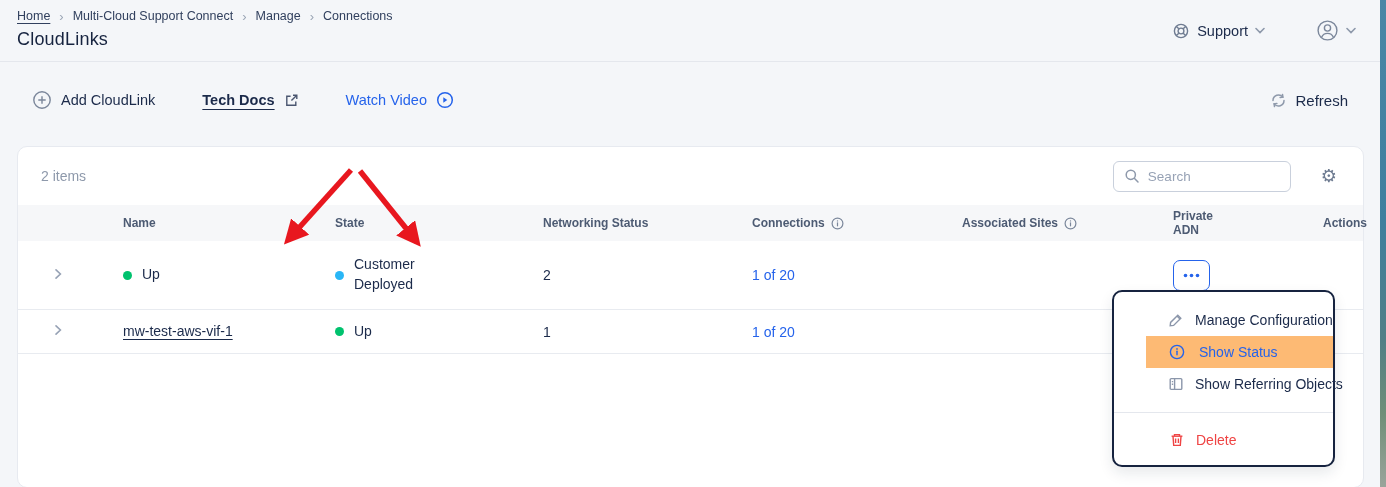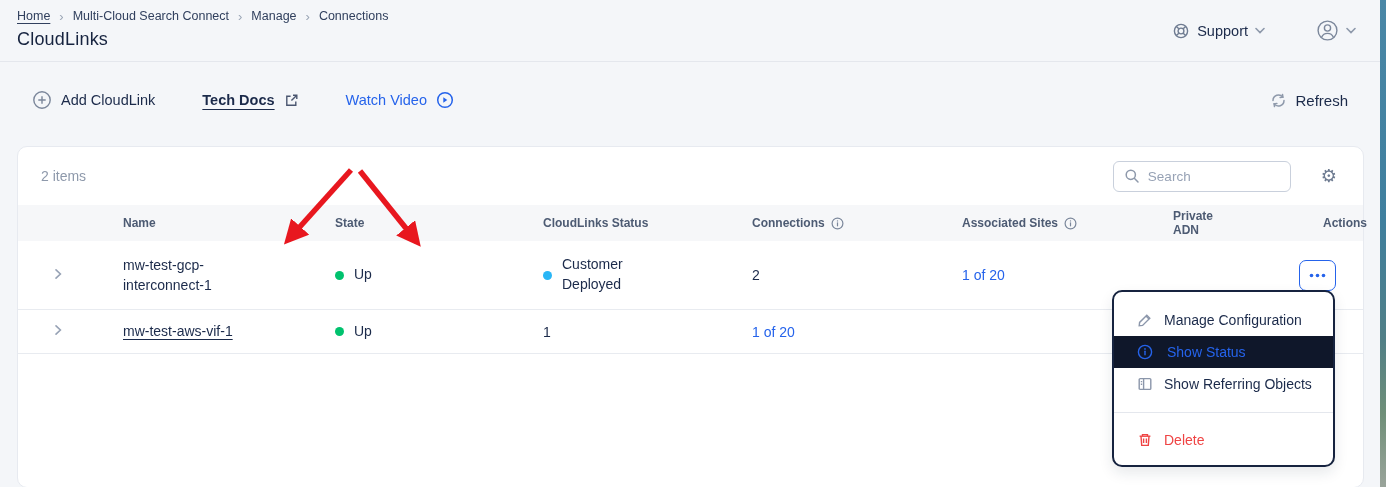--- a/index.html
+++ b/index.html
@@ -106,44 +106,44 @@
   
   .context-menu {
     position:absolute; left:1112px; top:290px; width:223px;
     background:#fff; border:2px solid #16233f; border-radius:10px;
     box-shadow:0 6px 14px rgba(22,35,63,.10);
     padding:12px 0 9px; z-index:10;
   }
   .menu-item {
     display:flex; align-items:center; gap:11px;
     height:32px; padding:0 14px 0 22px;
-    font-size:14px; color:#1b2a4a; cursor:pointer; white-space:nowrap;
-  }
-  .menu-item.active { background:#0f172a; color:#2563eb;gap:14px; }
+    font-size:14px; color:#1b2a4a; cursor:pointer; white-space:nowrap;margin-left:32px;
+  }
+  .menu-item.active { background:#fdba74; color:#2563eb;gap:14px; }
   .menu-item.danger { color:#ef4444; }
   .menu-divider { border-top:1px solid #e4e7ed; margin:12px 0 11px; }
   .mi-icon { width:17px; display:inline-flex; justify-content:center; color:#8b96aa; }
   .menu-item.active .mi-icon { color:#2563eb; }
   .menu-item.danger .mi-icon { color:#ef4444; }
   
   .arrows { position:absolute; left:0; top:0; width:1386px; height:487px; pointer-events:none; z-index:20; }
   
   .edge-strip {
     position:absolute; right:0; top:0; width:6px; height:487px; z-index:30;
     background:linear-gradient(180deg,#4a87a6 0%,#3f7f9e 45%,#517f86 70%,#6f8f78 85%,#9aa49b 100%);
   }
 </style>
 </head>
 <body>
 
 <div class="page-header">
   <div class="breadcrumb">
     <span class="crumb home">Home</span>
     <span class="sep">›</span>
-    <span class="crumb">Multi-Cloud Search Connect</span>
+    <span class="crumb">Multi-Cloud Support Connect</span>
     <span class="sep">›</span>
     <span class="crumb">Manage</span>
     <span class="sep">›</span>
     <span class="crumb">Connections</span>
   </div>
   <div class="page-title">CloudLinks</div>
 
   <div class="header-right">
     <div class="hr-group">
       <span class="icon">
@@ -240,21 +240,21 @@
 
   <div class="tgrid thead">
     <div></div>
     <div class="th">
         <span>Name</span>
       </div>
     <div class="th">
         <span>State</span>
       </div>
     <div class="th">
-        <span>CloudLinks Status</span>
+        <span>Networking Status</span>
       </div>
     <div class="th">
       <span>Connections</span>
       <span class="icon">
         <svg width="13" height="13" viewBox="0 0 13 13" fill="none" stroke="#7b879b" stroke-width="1.2">
           <circle cx="6.5" cy="6.5" r="5.4"></circle>
             <path d="M6.5 5.8v3" stroke-linecap="round"></path>
             <circle cx="6.5" cy="3.9" r="0.7" fill="#7b879b" stroke="none"></circle>
         </svg>
       </span>
@@ -276,21 +276,20 @@
         <span>Actions</span>
       </div>
   </div>
 
   <div class="tgrid trow r1">
     <div><span class="expander">
       <svg width="14" height="14" viewBox="0 0 14 14" fill="none" stroke="currentColor" stroke-width="1.6" stroke-linecap="round">
             <path d="M5 2.8l4.4 4.2L5 11.2"></path>
           </svg>
     </span></div>
-    <div class="cell-name">mw-test-gcp-interconnect-1</div>
     <div class="status">
       <span class="dot" style="background: rgb(0, 194, 110);"></span>
       <span>Up</span>
     </div>
     <div class="status">
       <span class="dot" style="background: rgb(41, 182, 246);"></span>
       <span class="wrap-narrow">Customer Deployed</span>
     </div>
     <div>2</div>
     <div><span class="sites-link">1 of 20</span></div>

